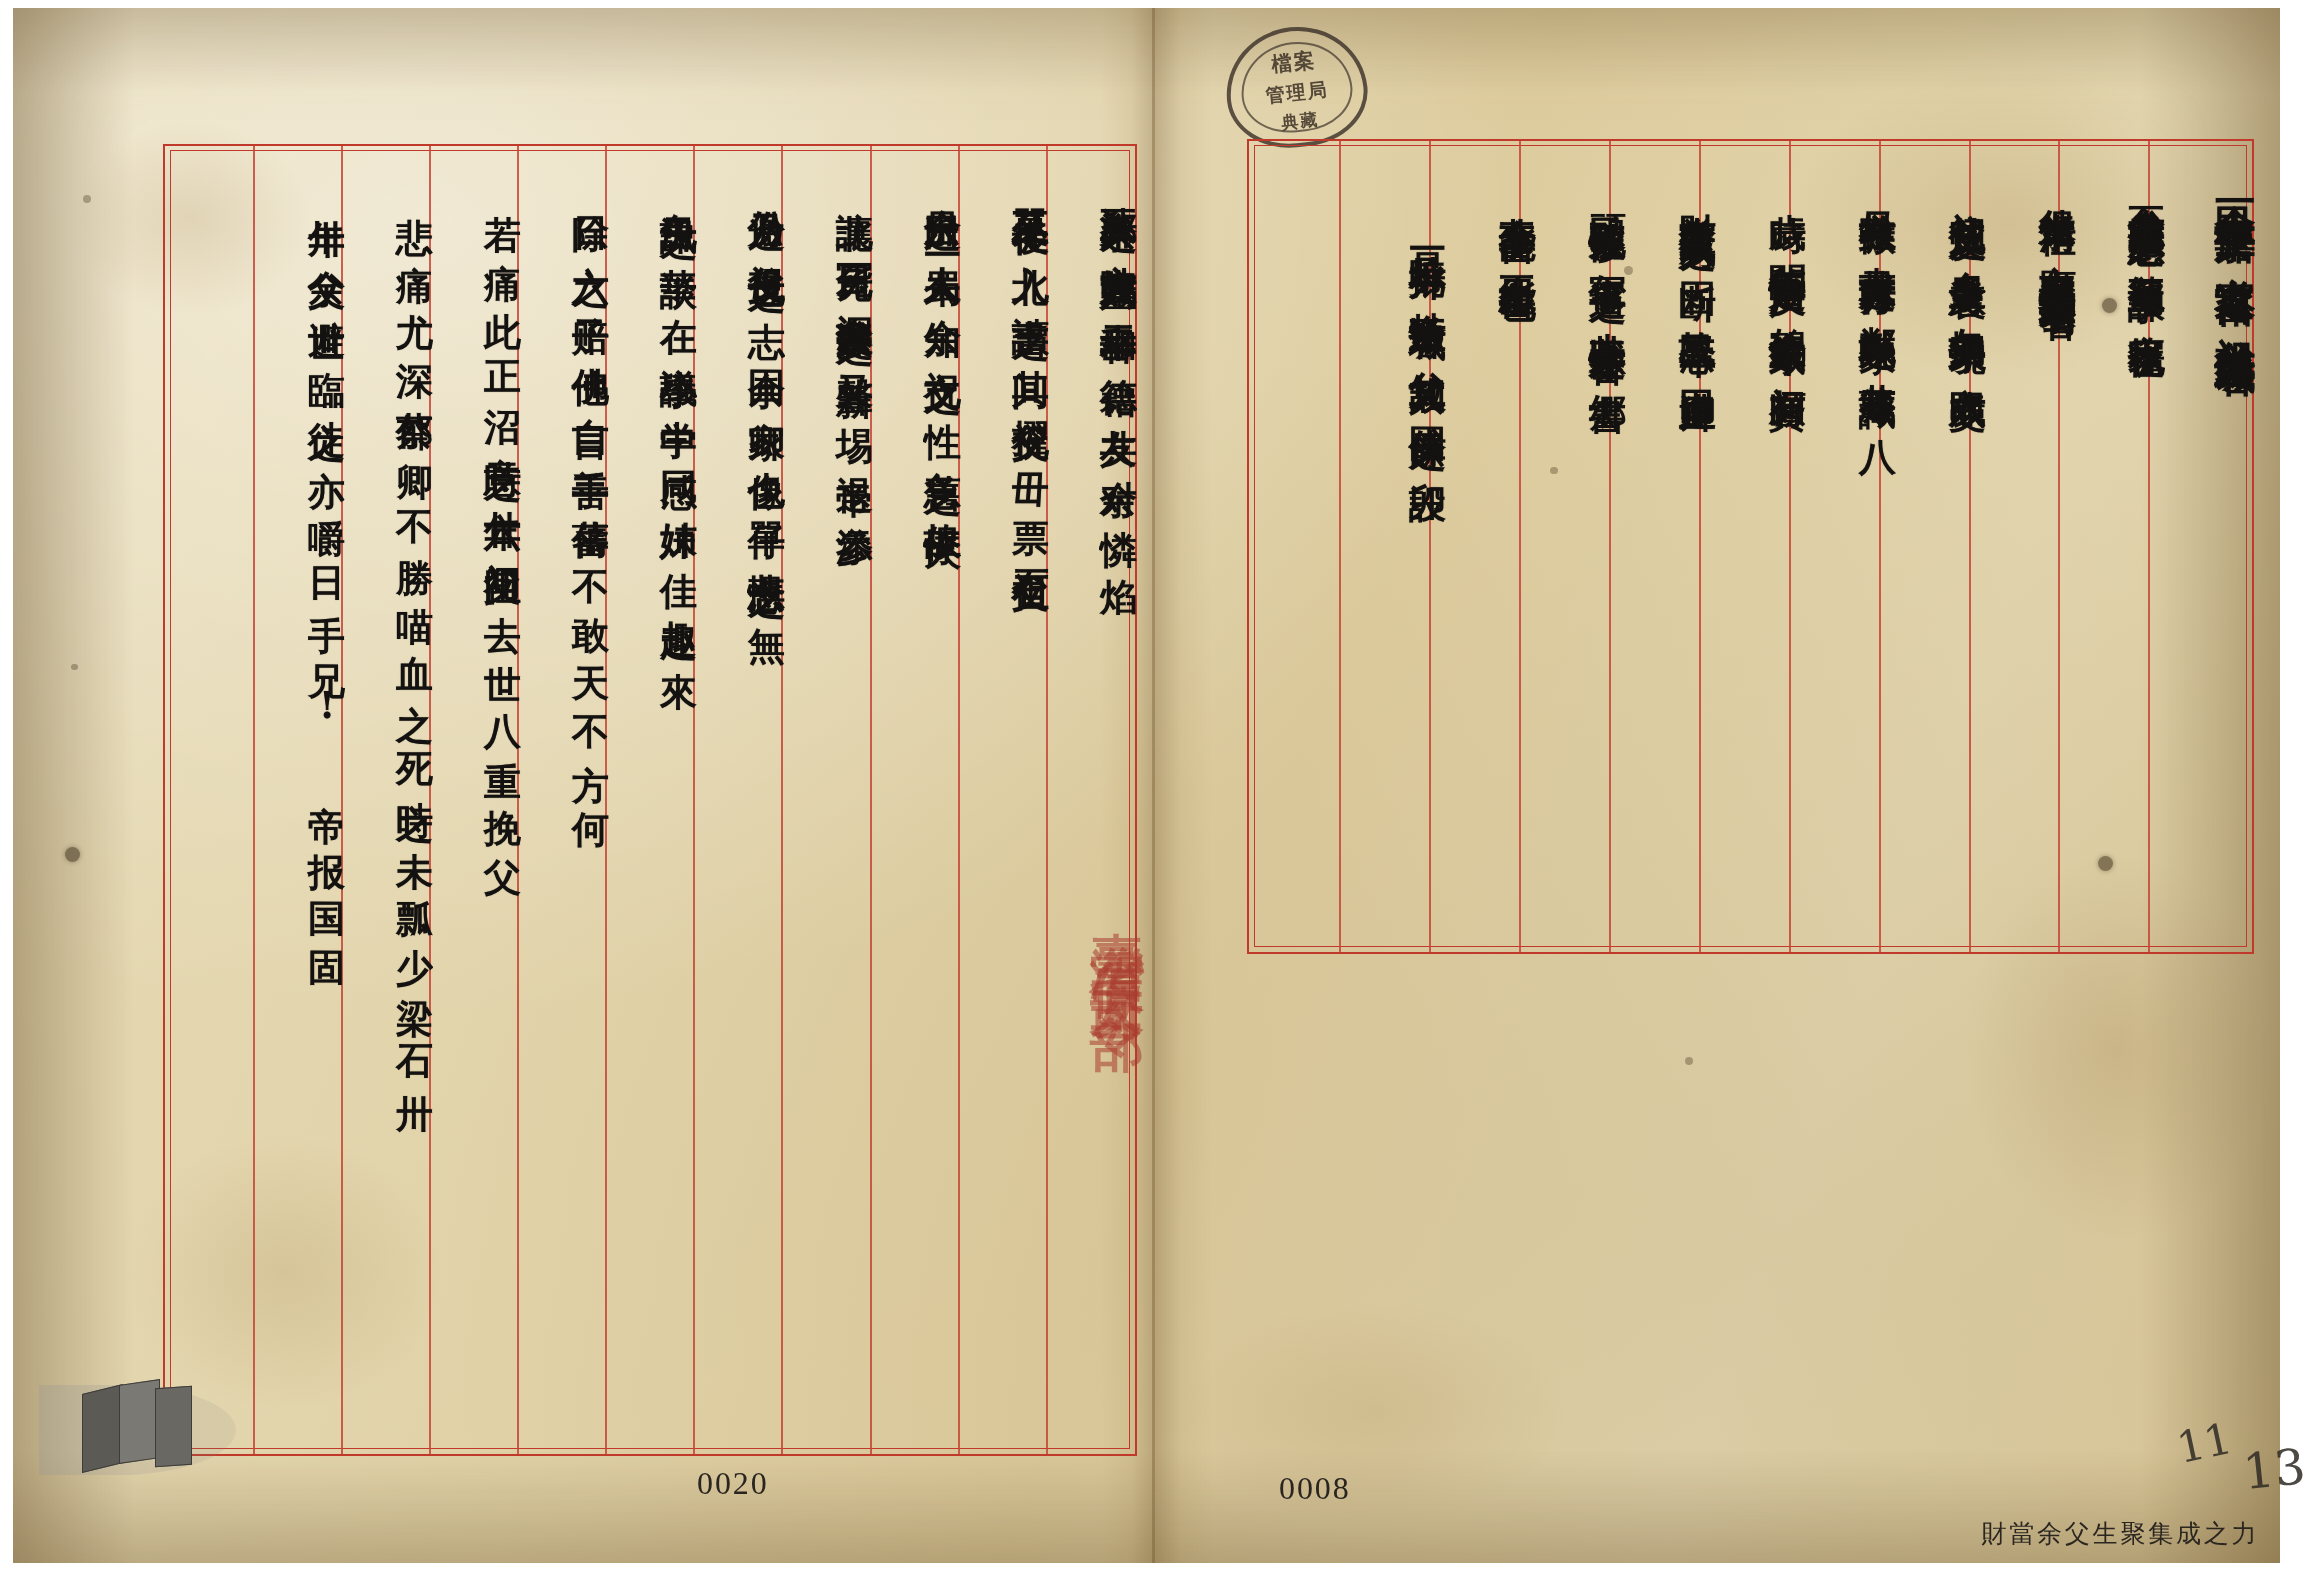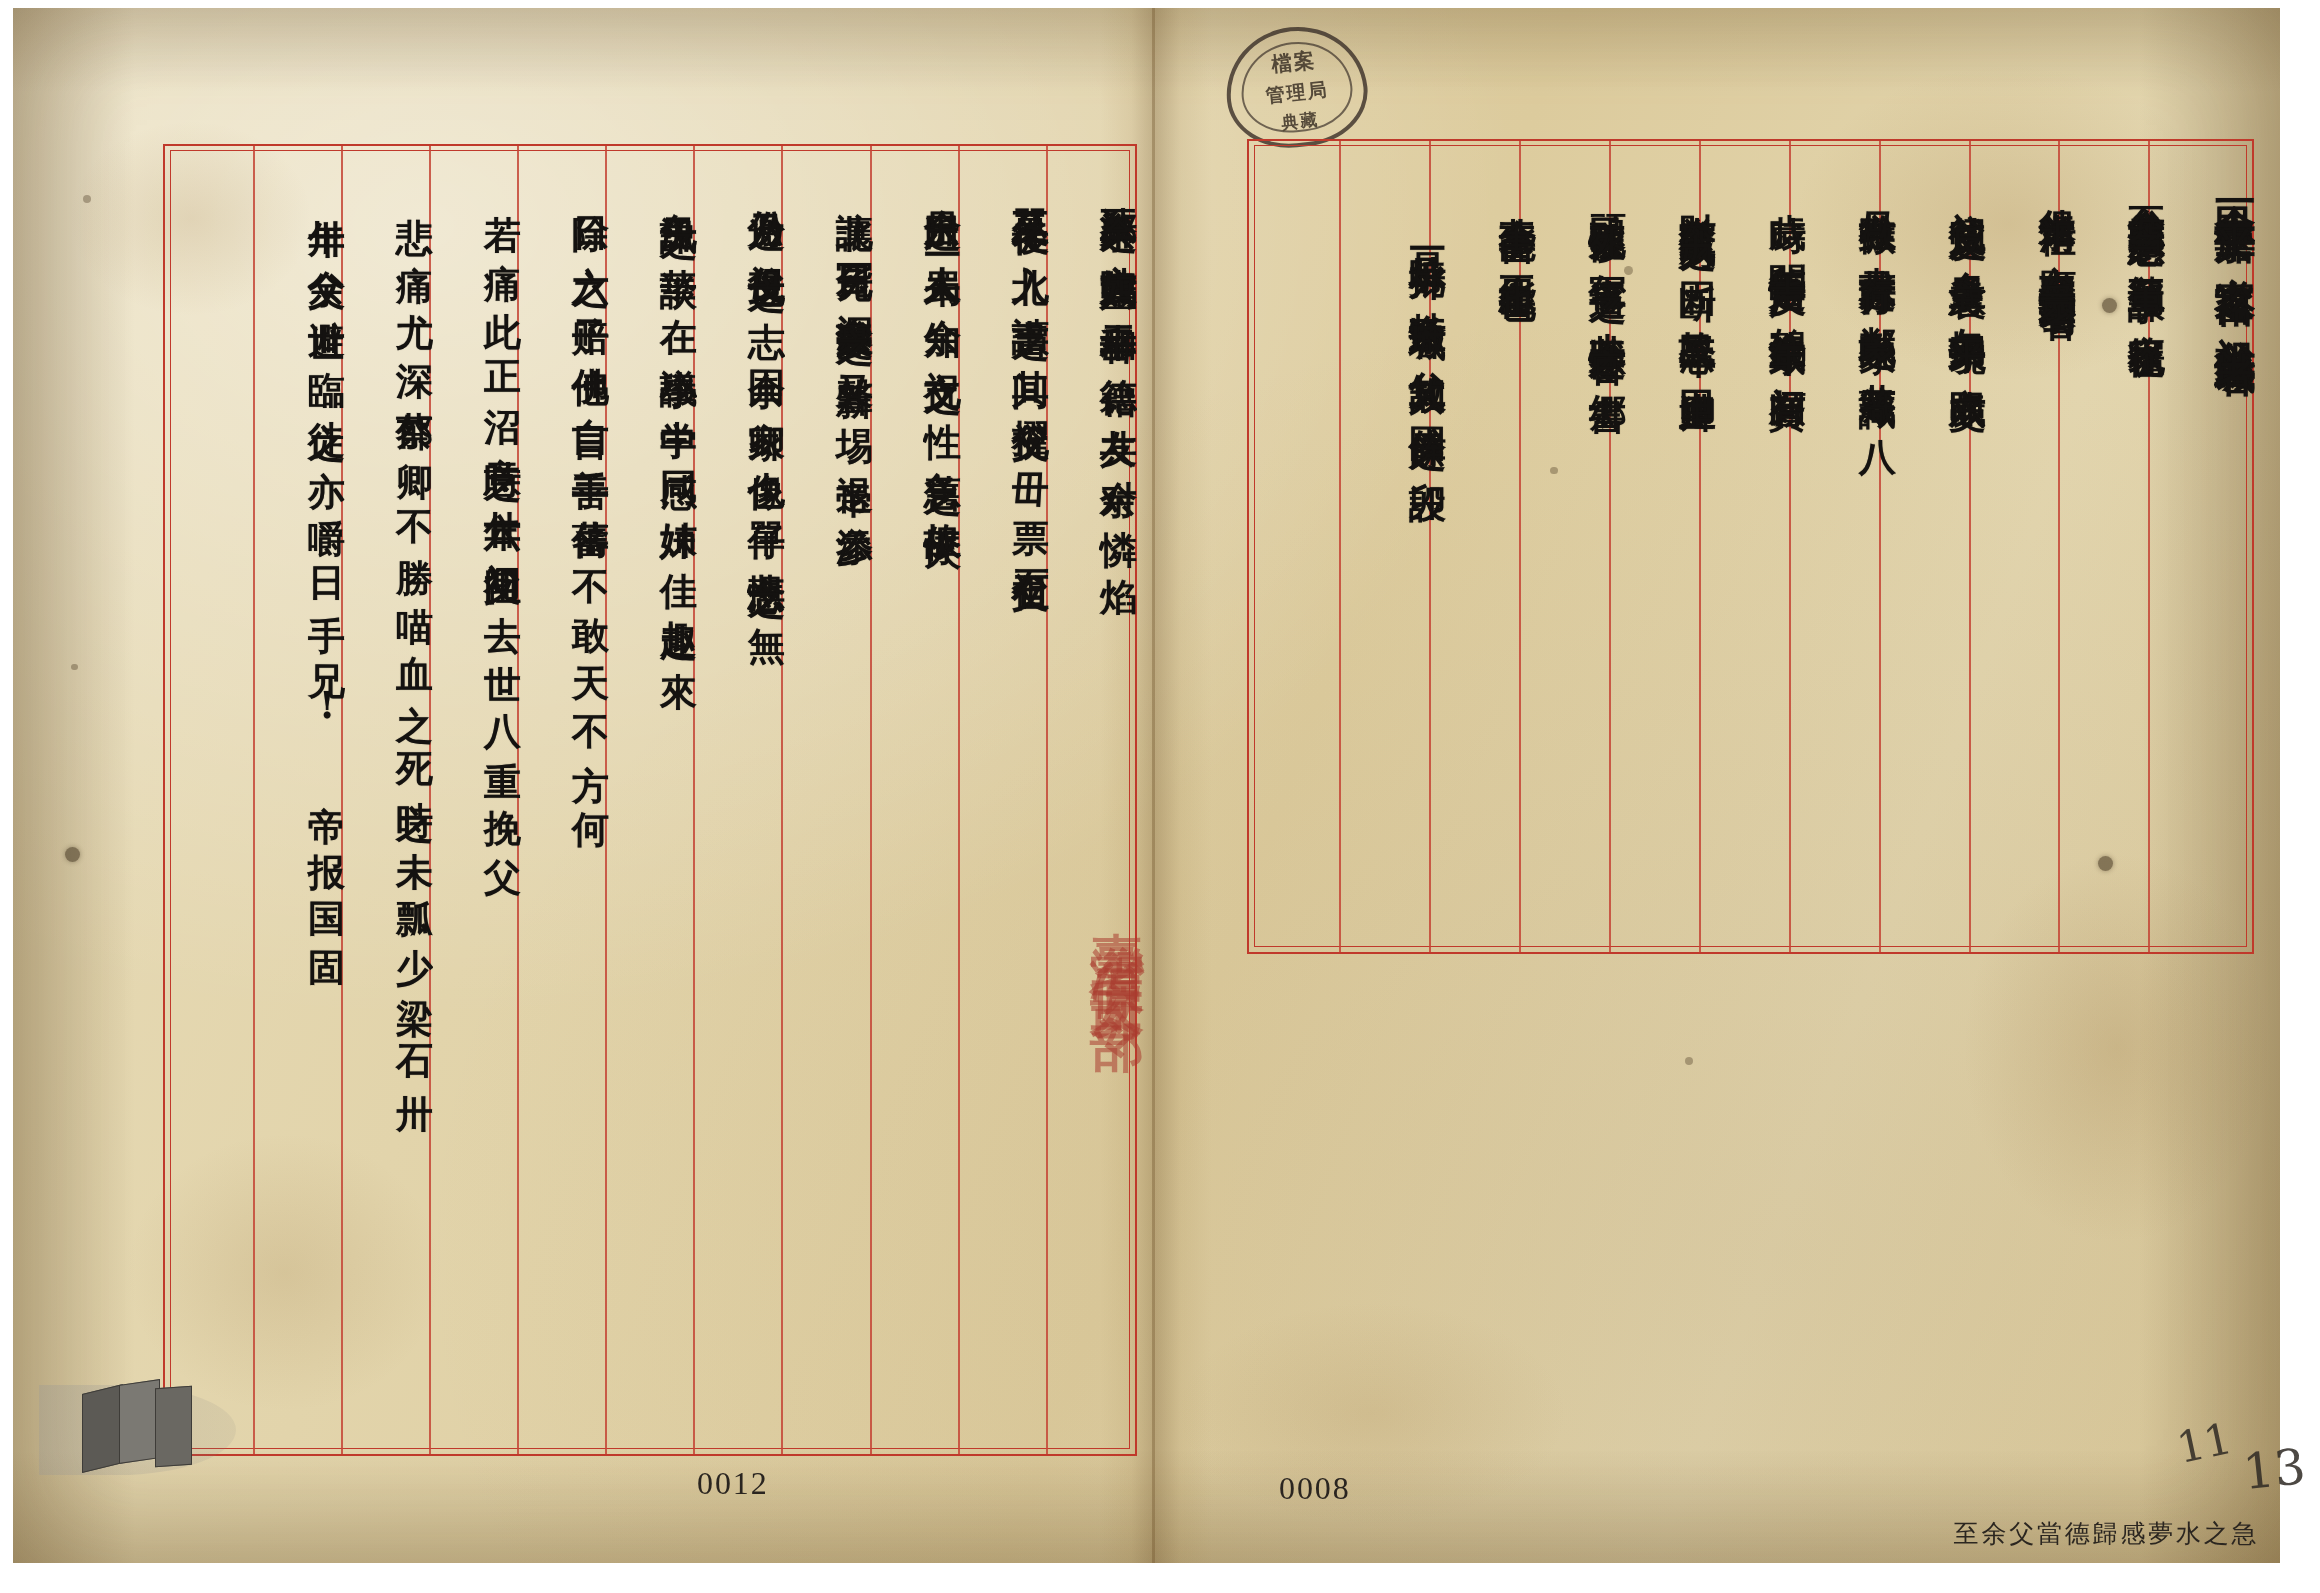--- a/index.html
+++ b/index.html
@@ -311,31 +311,31 @@
       <div class="vcol mid" style="right:107px;top:171px;height:1218px;">單至又徒後 入北 讀書之 其间 擢祝父 毌 票 石祖父石</div>
       <div class="vcol mid" style="right:195px;top:172px;height:1209px;">余只近田 一人未蜀 余知 祝文之 性 急舊之 故保悸火</div>
       <div class="vcol mid" style="right:283px;top:174px;height:1209px;">讓北 冤毙日 深余父深憂之 又聲新 埸 退帝 參添</div>
       <div class="vcol mid" style="right:371px;top:174px;height:1209px;">份乃邀 視父也母之 志 固余 家卿 也像 單仔 悲惧念之 無</div>
       <div class="vcol mid" style="right:459px;top:176px;height:1199px;">免訊毌之 華談 在 議小學 中学 同感 姉妹 佳 趣趣 來</div>
       <div class="vcol mid" style="right:547px;top:178px;height:1199px;">除日 六之 赔子 佛他 自言 善手 蕃儔 不 敢 天 不 方 何</div>
       <div class="vcol mid" style="right:635px;top:178px;height:1199px;">若 痛 此 正 沼 意時之 廿六年 闻祖父 去 世 八 重 挽 父</div>
       <div class="vcol mid" style="right:723px;top:180px;height:1199px;">悲 痛 尤 深 蔡郁 卿 不 勝 喵 血 之 死 時之 未 瓢 少 梁 石 卅</div>
       <div class="vcol mid" style="right:811px;top:182px;height:1199px;">卅年 余父 避世 臨 徒之 亦 嚼 日 手 兄 ! 帝 报 国 固</div>
 
-      <div class="pagenum" style="left:581px;top:1457px;">0012</div>
+      <div class="pagenum" style="left:581px;top:1457px;">0020</div>
     </div>
 
     <div class="watermark-stamp" style="left:1068px;top:881px;">臺灣省保安司令部</div>
 
     <div class="logo">
       <div class="swoosh"></div>
       <div class="book">
         <i style="left:0;top:7.5px;width:41px;height:79px;transform:skewY(-14deg);"></i>
         <i style="left:37px;top:0;width:41px;height:79px;transform:skewY(-8deg);background:#7b7973;"></i>
         <i style="left:73px;top:5.6px;width:37px;height:79px;transform:skewY(-4deg);background:#6a6862;"></i>
       </div>
     </div>
 
-    <div class="footer-note">至余父當德歸感夢水之急</div>
+    <div class="footer-note">財當余父生聚集成之力</div>
 
   </div>
 </div>
 
 
 </body></html>

